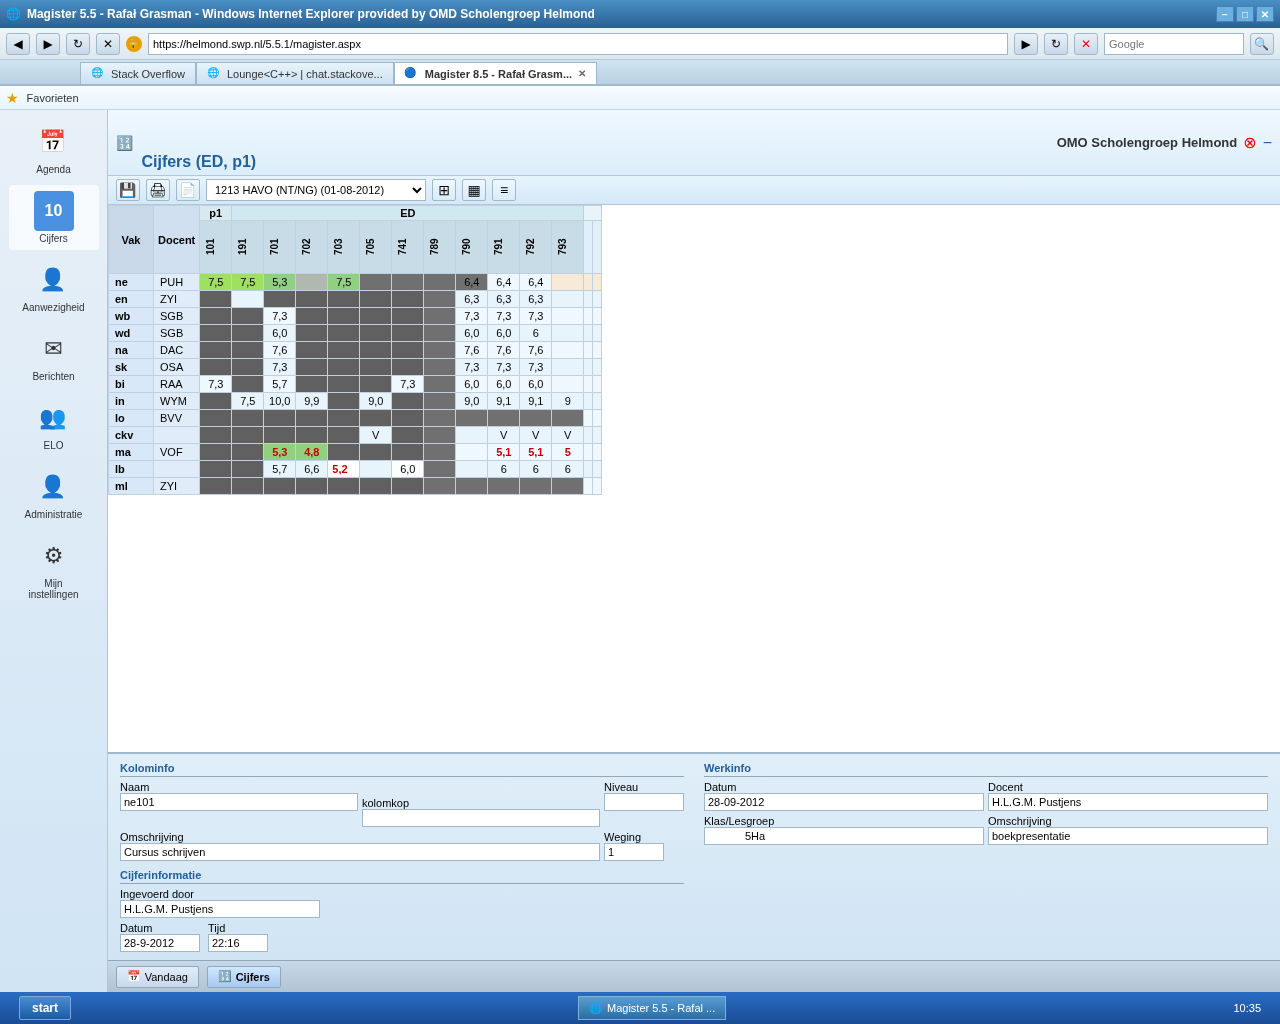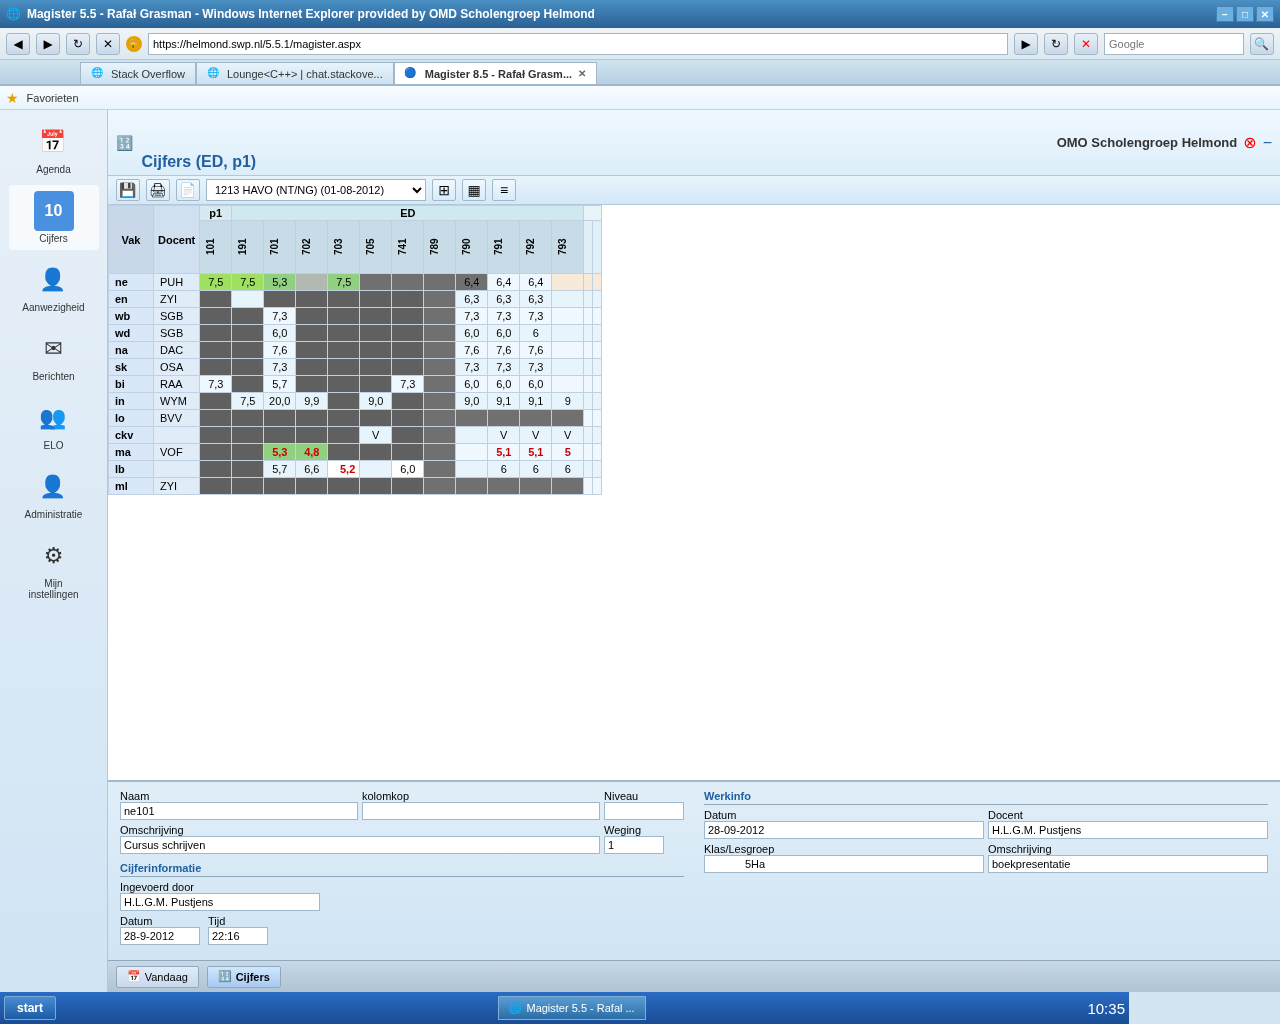--- a/index.html
+++ b/index.html
@@ -62,26 +62,26 @@
 
     
     #bottom-panel { background: linear-gradient(to bottom, #e0eef8, #d0e4f4); border-top: 2px solid #a0b8cc; padding: 8px 12px; display: flex; gap: 20px; min-height: 180px; }
     .info-input { height: 18px; border: 1px solid #a0b8cc; padding: 0 3px; font-size: 11px; background: white; }
 
     
     #status-bar { height: 32px; background: linear-gradient(to bottom, #c8d8e8, #b0c4d4); border-top: 1px solid #90a8bc; display: flex; align-items: center; padding: 0 8px; gap: 8px; }
     .status-btn { height: 22px; padding: 0 10px; background: linear-gradient(to bottom, #e0ecf8, #c8d8ec); border: 1px solid #90a8bc; border-radius: 2px; cursor: pointer; font-size: 11px; display: flex; align-items: center; gap: 4px; }
 
     
-    #taskbar { height: 32px; background: linear-gradient(to bottom, #2a6cc4, #1a4c94); display: flex; align-items: center; justify-content: space-between; padding: 0 4px; position: fixed; bottom: 0; width: 1129px; }
+    #taskbar { height: 32px; background: linear-gradient(to bottom, #2a6cc4, #1a4c94); display: flex; align-items: center; justify-content: space-between; padding: 0 19px; position: fixed; bottom: 0; width: 1280px; }
     #start-btn { background: linear-gradient(to bottom, #4a8cd4, #1a5ca4); border: 1px solid #80a8d4; height: 24px; padding: 0 12px; color: white; font-weight: bold; border-radius: 2px; cursor: pointer; font-size: 12px; }
     #taskbar-items { display: flex; gap: 4px; }
     .taskbar-item { background: linear-gradient(to bottom, #3a7cc4, #1a5ca4); border: 1px solid #6090c0; height: 24px; padding: 0 10px; color: white; font-size: 11px; display: flex; align-items: center; gap: 4px; cursor: pointer; }
     .taskbar-item.active { background: linear-gradient(to bottom, #5a9cd4, #2a6ca4); border: 1px solid #80b0d4; }
-    #taskbar-clock { color: white; font-size: 15px; }
+    #taskbar-clock { color: white; font-size: 11px; }
 
     .section-title-bar { font-size: 11px; font-weight: bold; color: #2060a0; border-bottom: 1px solid #90a8bc; padding-bottom: 2px; margin-bottom: 4px; }
   </style>
 </head>
 <body>
 
 <div id="title-bar">
   <div id="title-bar-left">
     <span>🌐</span>
     <span>Magister 5.5 - Rafał Grasman - Windows Internet Explorer provided by OMD Scholengroep Helmond</span>
@@ -363,21 +363,21 @@
               <td style="text-align: center; padding: 2px 4px; min-width: 32px;">6,0</td>
               <td style="text-align: center; padding: 2px 4px; min-width: 32px;"></td>
               <td style="background: transparent;"></td>
               <td style="background: transparent;"></td>
             </tr>
             <tr style="background: rgb(232, 244, 252);">
               <td style="background: rgb(216, 232, 248); font-weight: bold; padding: 2px 6px;">in</td>
               <td style="background: rgb(224, 236, 248); padding: 2px 6px;">WYM</td>
               <td style="text-align: center; padding: 2px 4px; min-width: 32px; background: rgb(96, 96, 96); color: rgb(96, 96, 96);"></td>
               <td style="text-align: center; padding: 2px 4px; min-width: 32px;">7,5</td>
-              <td style="text-align: center; padding: 2px 4px; min-width: 32px;">20,0</td>
+              <td style="text-align: center; padding: 2px 4px; min-width: 32px;">10,0</td>
               <td style="text-align: center; padding: 2px 4px; min-width: 32px;">9,9</td>
               <td style="text-align: center; padding: 2px 4px; min-width: 32px; background: rgb(96, 96, 96); color: rgb(96, 96, 96);"></td>
               <td style="text-align: center; padding: 2px 4px; min-width: 32px;">9,0</td>
               <td style="text-align: center; padding: 2px 4px; min-width: 32px; background: rgb(96, 96, 96); color: rgb(96, 96, 96);"></td>
               <td style="text-align: center; padding: 2px 4px; min-width: 32px; background: rgb(112, 112, 112); color: rgb(112, 112, 112);">9,1</td>
               <td style="text-align: center; padding: 2px 4px; min-width: 32px;">9,0</td>
               <td style="text-align: center; padding: 2px 4px; min-width: 32px;">9,1</td>
               <td style="text-align: center; padding: 2px 4px; min-width: 32px;">9,1</td>
               <td style="text-align: center; padding: 2px 4px; min-width: 32px;">9</td>
               <td style="background: transparent;"></td>
@@ -437,21 +437,21 @@
               <td style="background: transparent;"></td>
               <td style="background: transparent;"></td>
             </tr>
             <tr style="background: rgb(232, 244, 252);">
               <td style="background: rgb(216, 232, 248); font-weight: bold; padding: 2px 6px;">lb</td>
               <td style="background: rgb(224, 236, 248); padding: 2px 6px;"></td>
               <td style="text-align: center; padding: 2px 4px; min-width: 32px; background: rgb(96, 96, 96); color: rgb(96, 96, 96);"></td>
               <td style="text-align: center; padding: 2px 4px; min-width: 32px; background: rgb(96, 96, 96); color: rgb(96, 96, 96);"></td>
               <td style="text-align: center; padding: 2px 4px; min-width: 32px;">5,7</td>
               <td style="text-align: center; padding: 2px 4px; min-width: 32px;">6,6</td>
-              <td style="text-align: right; padding: 2px 4px; min-width: 32px; background: white; color: rgb(204, 0, 0); font-weight: bold;">5,2</td>
+              <td style="text-align: left; padding: 2px 4px; min-width: 32px; background: white; color: rgb(204, 0, 0); font-weight: bold;">5,2</td>
               <td style="text-align: center; padding: 2px 4px; min-width: 32px;"></td>
               <td style="text-align: center; padding: 2px 4px; min-width: 32px; background: white;">6,0</td>
               <td style="text-align: center; padding: 2px 4px; min-width: 32px; background: rgb(112, 112, 112); color: rgb(112, 112, 112);"></td>
               <td style="text-align: center; padding: 2px 4px; min-width: 32px;"></td>
               <td style="text-align: center; padding: 2px 4px; min-width: 32px;">6</td>
               <td style="text-align: center; padding: 2px 4px; min-width: 32px;">6</td>
               <td style="text-align: center; padding: 2px 4px; min-width: 32px;">6</td>
               <td style="background: transparent;"></td>
               <td style="background: transparent;"></td>
             </tr>
@@ -473,27 +473,28 @@
               <td style="background: transparent;"></td>
               <td style="background: transparent;"></td>
             </tr>
           </tbody>
       </table>
     </div>
 
     <div id="bottom-panel">
 
       <div style="flex:1;">
+        <div class="section-title-bar">Kolominfo</div>
         <div style="display:grid; grid-template-columns:1fr 1fr 80px; gap:4px; margin-bottom:4px;">
           <div>
             <div style="font-size:11px;">Naam</div>
             <input type="text" class="info-input" style="width: 100%;" value="ne101">
           </div>
           <div>
-            <div style="font-size:11px;">kolomkop</div>
+            <div style="font-size:11px;margin-top:16px;">kolomkop</div>
             <input type="text" class="info-input" style="width: 100%;" value="">
           </div>
           <div>
             <div style="font-size:11px;">Niveau</div>
             <input type="text" class="info-input" style="width: 100%;" value="">
           </div>
         </div>
         <div style="display:grid; grid-template-columns:1fr 80px; gap:4px;">
           <div>
             <div style="font-size:11px;">Omschrijving</div>

